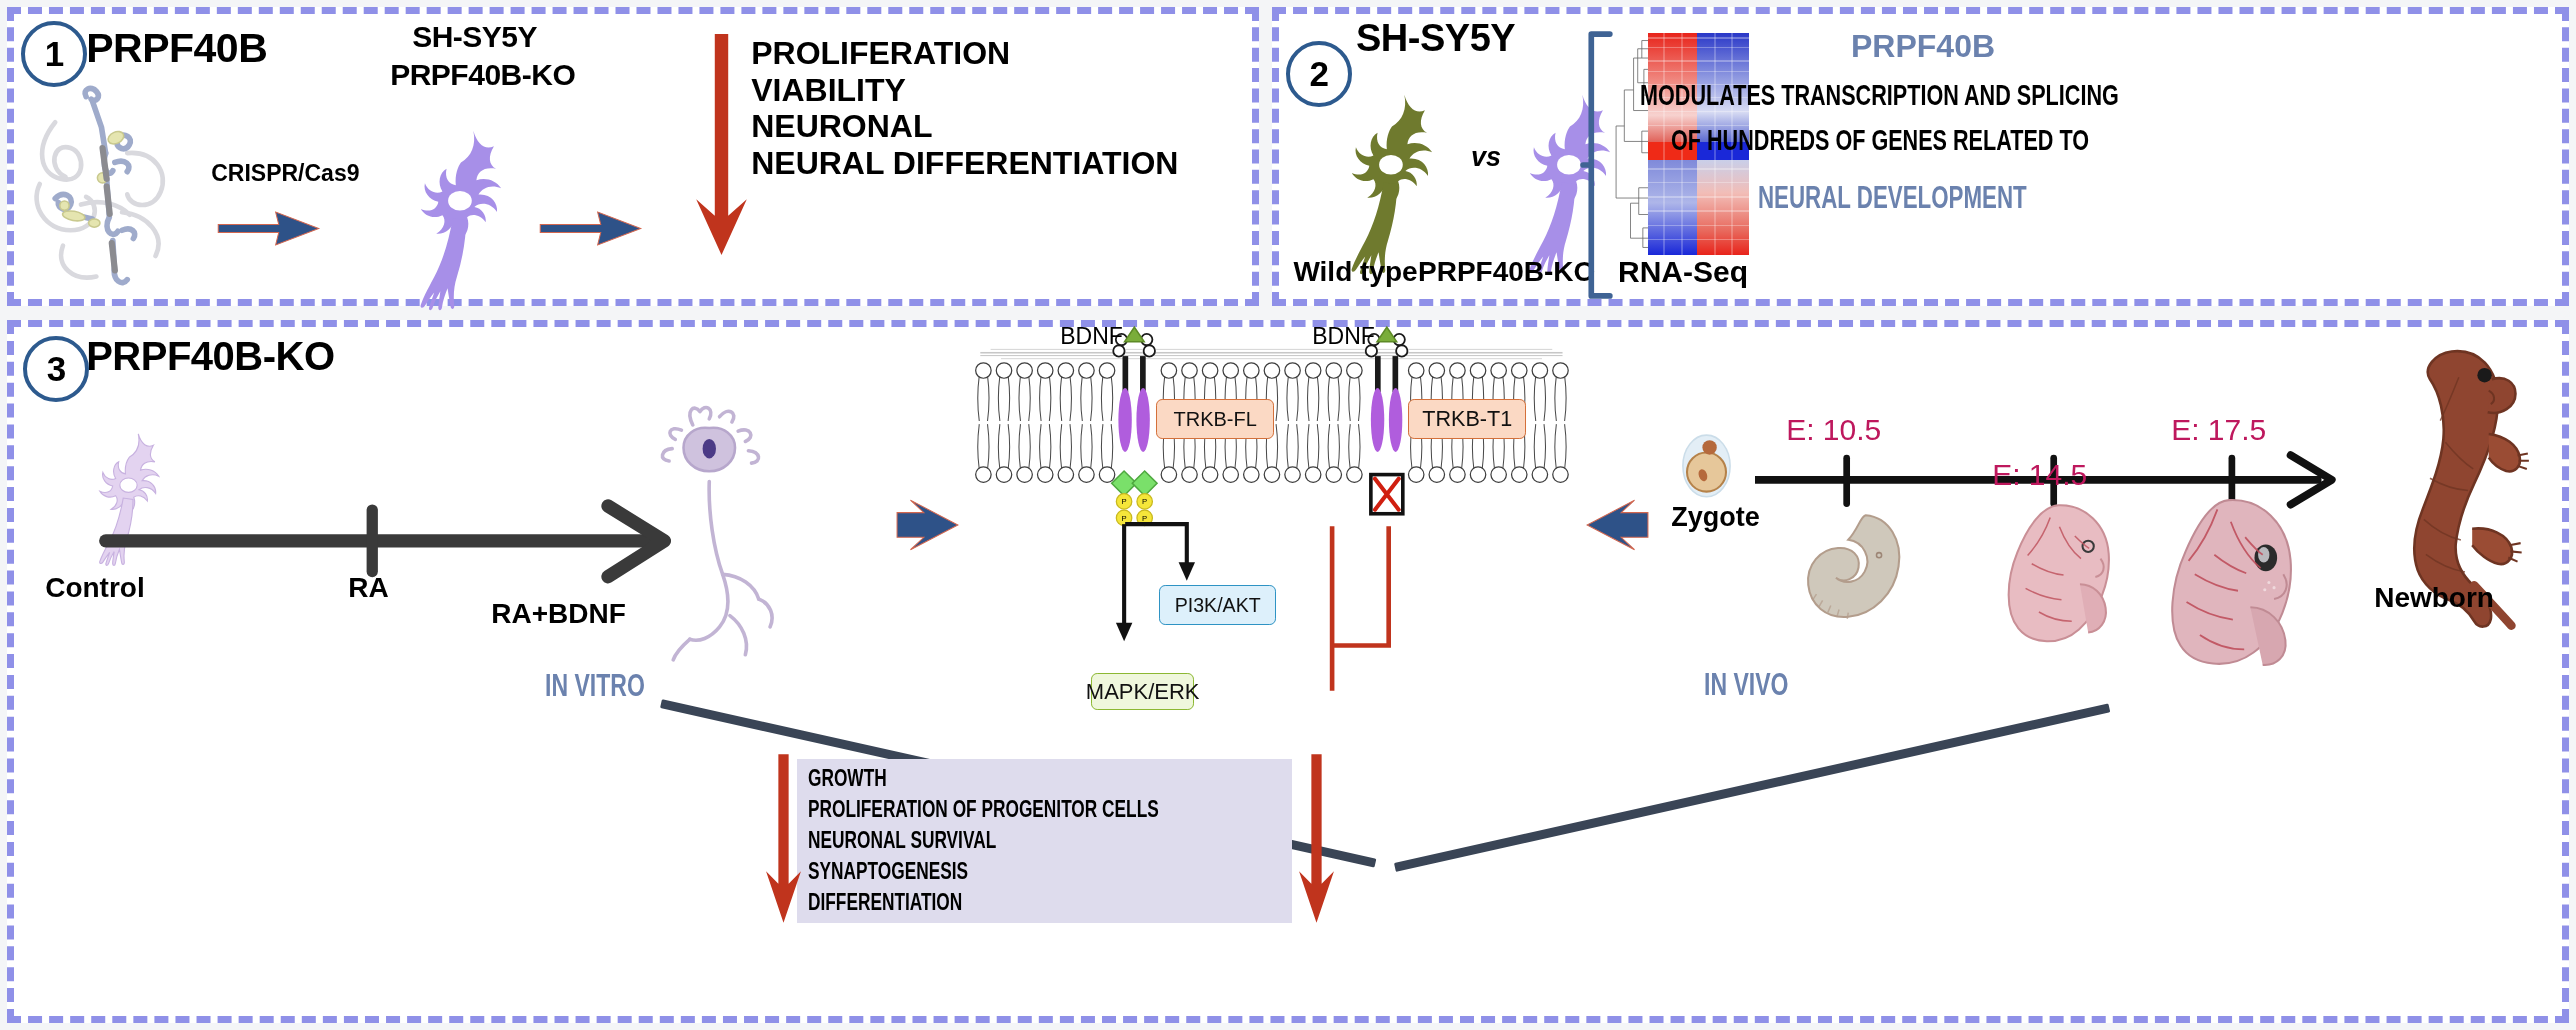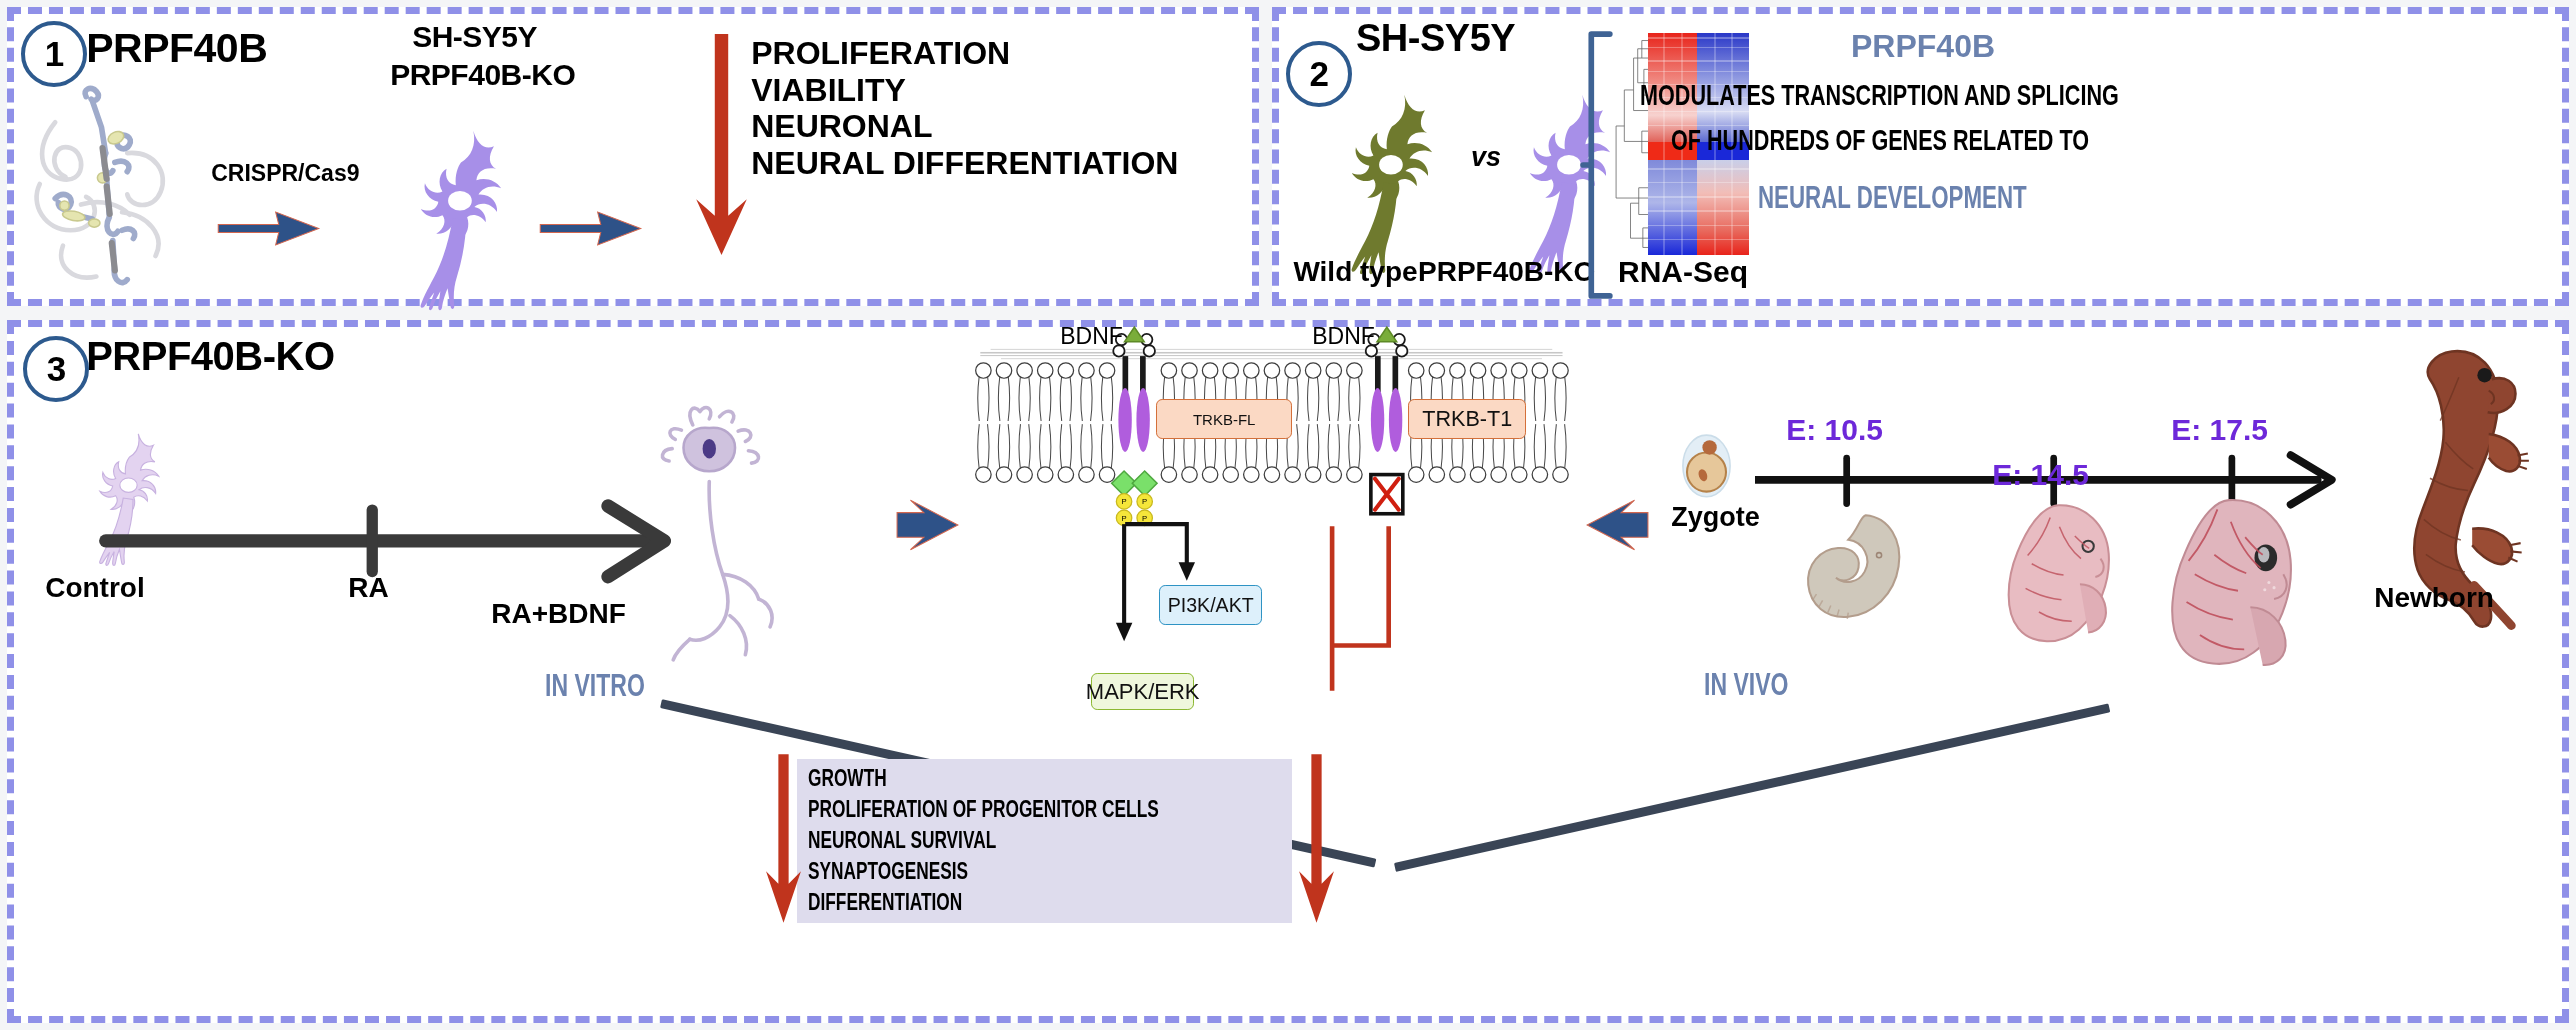--- a/index.html
+++ b/index.html
@@ -30,21 +30,21 @@
 
   .memBox{position:absolute;}
   .tag{position:absolute;border-radius:6.2px;display:flex;align-items:center;justify-content:center;
        font-weight:normal;color:#111;box-sizing:border-box;}
   .tag-trkb{background:#fbd9c4;border:1.5px solid #d4703a;}
   .tag-pi3k{background:#ddf0fb;border:1.5px solid #2e93c4;}
   .tag-mapk{background:#eff7dc;border:1.5px solid #8cb832;}
 
   .outcome-box{position:absolute;background:#dedced;}
   .vline{position:absolute;background:#3a4556;transform-origin:left center;border-radius:1.5px;}
-  .tl-label{position:absolute;font-weight:bold;color:#6d28d9;white-space:nowrap;}
+  .tl-label{position:absolute;font-weight:normal;color:#be185d;white-space:nowrap;}
   svg{display:block;overflow:visible;}
 </style>
 </head>
 <body>
 
 <div id="stage">
 
   <div class="panel" id="panel1">
 
     <div class="badge" style="left:7.2px;top:7.2px;">1</div>
@@ -552,33 +552,33 @@
 
           <rect x="778" y="292" width="62" height="76" fill="#ffffff" stroke="#111" stroke-width="7"></rect>
           <path d="M786 300 L832 360 M832 300 L786 360" stroke="#d01f10" stroke-width="8" stroke-linecap="round"></path>
         </g>
       </svg>
     </div>
 
     <div class="blk" style="left:1046px;top:-4.1px;font-size:23px;font-weight:normal;">BDNF</div>
     <div class="blk" style="left:1298px;top:-4.1px;font-size:23px;font-weight:normal;">BDNF</div>
 
-    <div class="tag tag-trkb" style="left:1142px;top:72px;width:136px;height:40px;font-size:15px;">TRKB-FL</div>
+    <div class="tag tag-trkb" style="left:1142px;top:72px;width:118px;height:40px;font-size:20px;">TRKB-FL</div>
     <div class="tag tag-trkb" style="left:1394px;top:72px;width:118px;height:40px;font-size:21.6px;">TRKB-T1</div>
 
     <div class="hm" style="left:1105px;top:193px;">
       <svg width="113" height="149" viewBox="0 0 220 290">
         <path d="M10 8 L10 200 L10 206" stroke="#111" stroke-width="8" fill="none"></path>
         <path d="M-6 200 L10 236 L26 200 Z" fill="#111"></path>
         <path d="M12 8 L132 8 L132 84" stroke="#111" stroke-width="8" fill="none"></path>
         <path d="M116 82 L132 118 L148 82 Z" fill="#111"></path>
       </svg>
     </div>
 
-    <div class="tag tag-pi3k" style="left:1145px;top:258px;width:103px;height:40px;font-size:19.6px;">PI3K/AKT</div>
+    <div class="tag tag-pi3k" style="left:1145px;top:258px;width:117px;height:40px;font-size:19.6px;">PI3K/AKT</div>
     <div class="tag tag-mapk" style="left:1077px;top:346px;width:103px;height:37px;font-size:22px;">MAPK/ERK</div>
 
     <div class="hm" style="left:1314px;top:196px;">
       <svg width="72" height="170" viewBox="0 0 140 330">
         <path d="M8 6 L8 326" stroke="#c0341d" stroke-width="9" fill="none"></path>
         <path d="M118 6 L118 238 L8 238" stroke="#c0341d" stroke-width="9" fill="none"></path>
       </svg>
     </div>
 
     <div class="hm" style="left:1569px;top:170px;">

